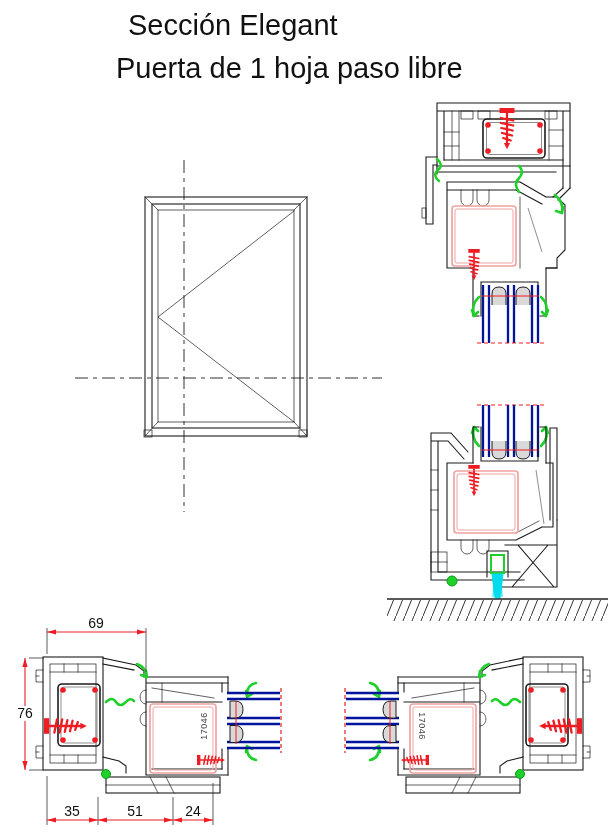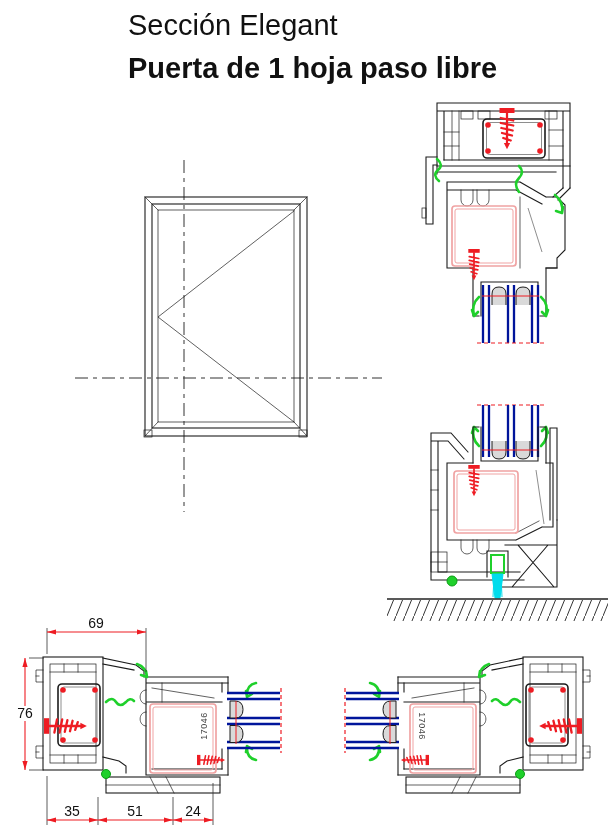--- a/index.html
+++ b/index.html
@@ -1,20 +1,20 @@
 <!DOCTYPE html>
 <html style="--line: #1c1c1c; --red: #ee1c23; --pink: #f0a3a3; --green: #1fd02b; --blue: #00159b; --cyan: #00dcec; --gray: #8e8e8e;"><head>
 <meta charset="utf-8">
 <style>
   html,body{margin:0;padding:0;background:#fff;}
   #page{position:relative;width:611px;height:835px;background:#fff;overflow:hidden;
         font-family:"Liberation Sans",sans-serif;}
   .title-line{position:absolute;color:#111;font-size:29px;white-space:nowrap;}
   #t1{left:128px;top:9px;}
-  #t2{left:128px;top:52px;font-weight:bold;}
+  #t2{left:116px;top:52px;}
   svg{position:absolute;left:0;top:0;}
 
   .k   {stroke:var(--line,#1c1c1c);fill:none;stroke-width:1.1;stroke-linecap:square;}
   .thin{stroke-width:0.7;}
   .thick{stroke-width:1.6;}
   .gray{stroke:var(--gray,#8e8e8e);fill:none;stroke-width:1;}
   .kg  {fill:#d9d9d9;stroke:var(--line,#1c1c1c);stroke-width:1;}
   .red-l{stroke:var(--red,#ee1c23);fill:none;stroke-width:1;}
   .red-f{fill:var(--red,#ee1c23);stroke:none;}
   .red-s{stroke:var(--red,#ee1c23);fill:none;stroke-width:1.8;stroke-linecap:round;}

